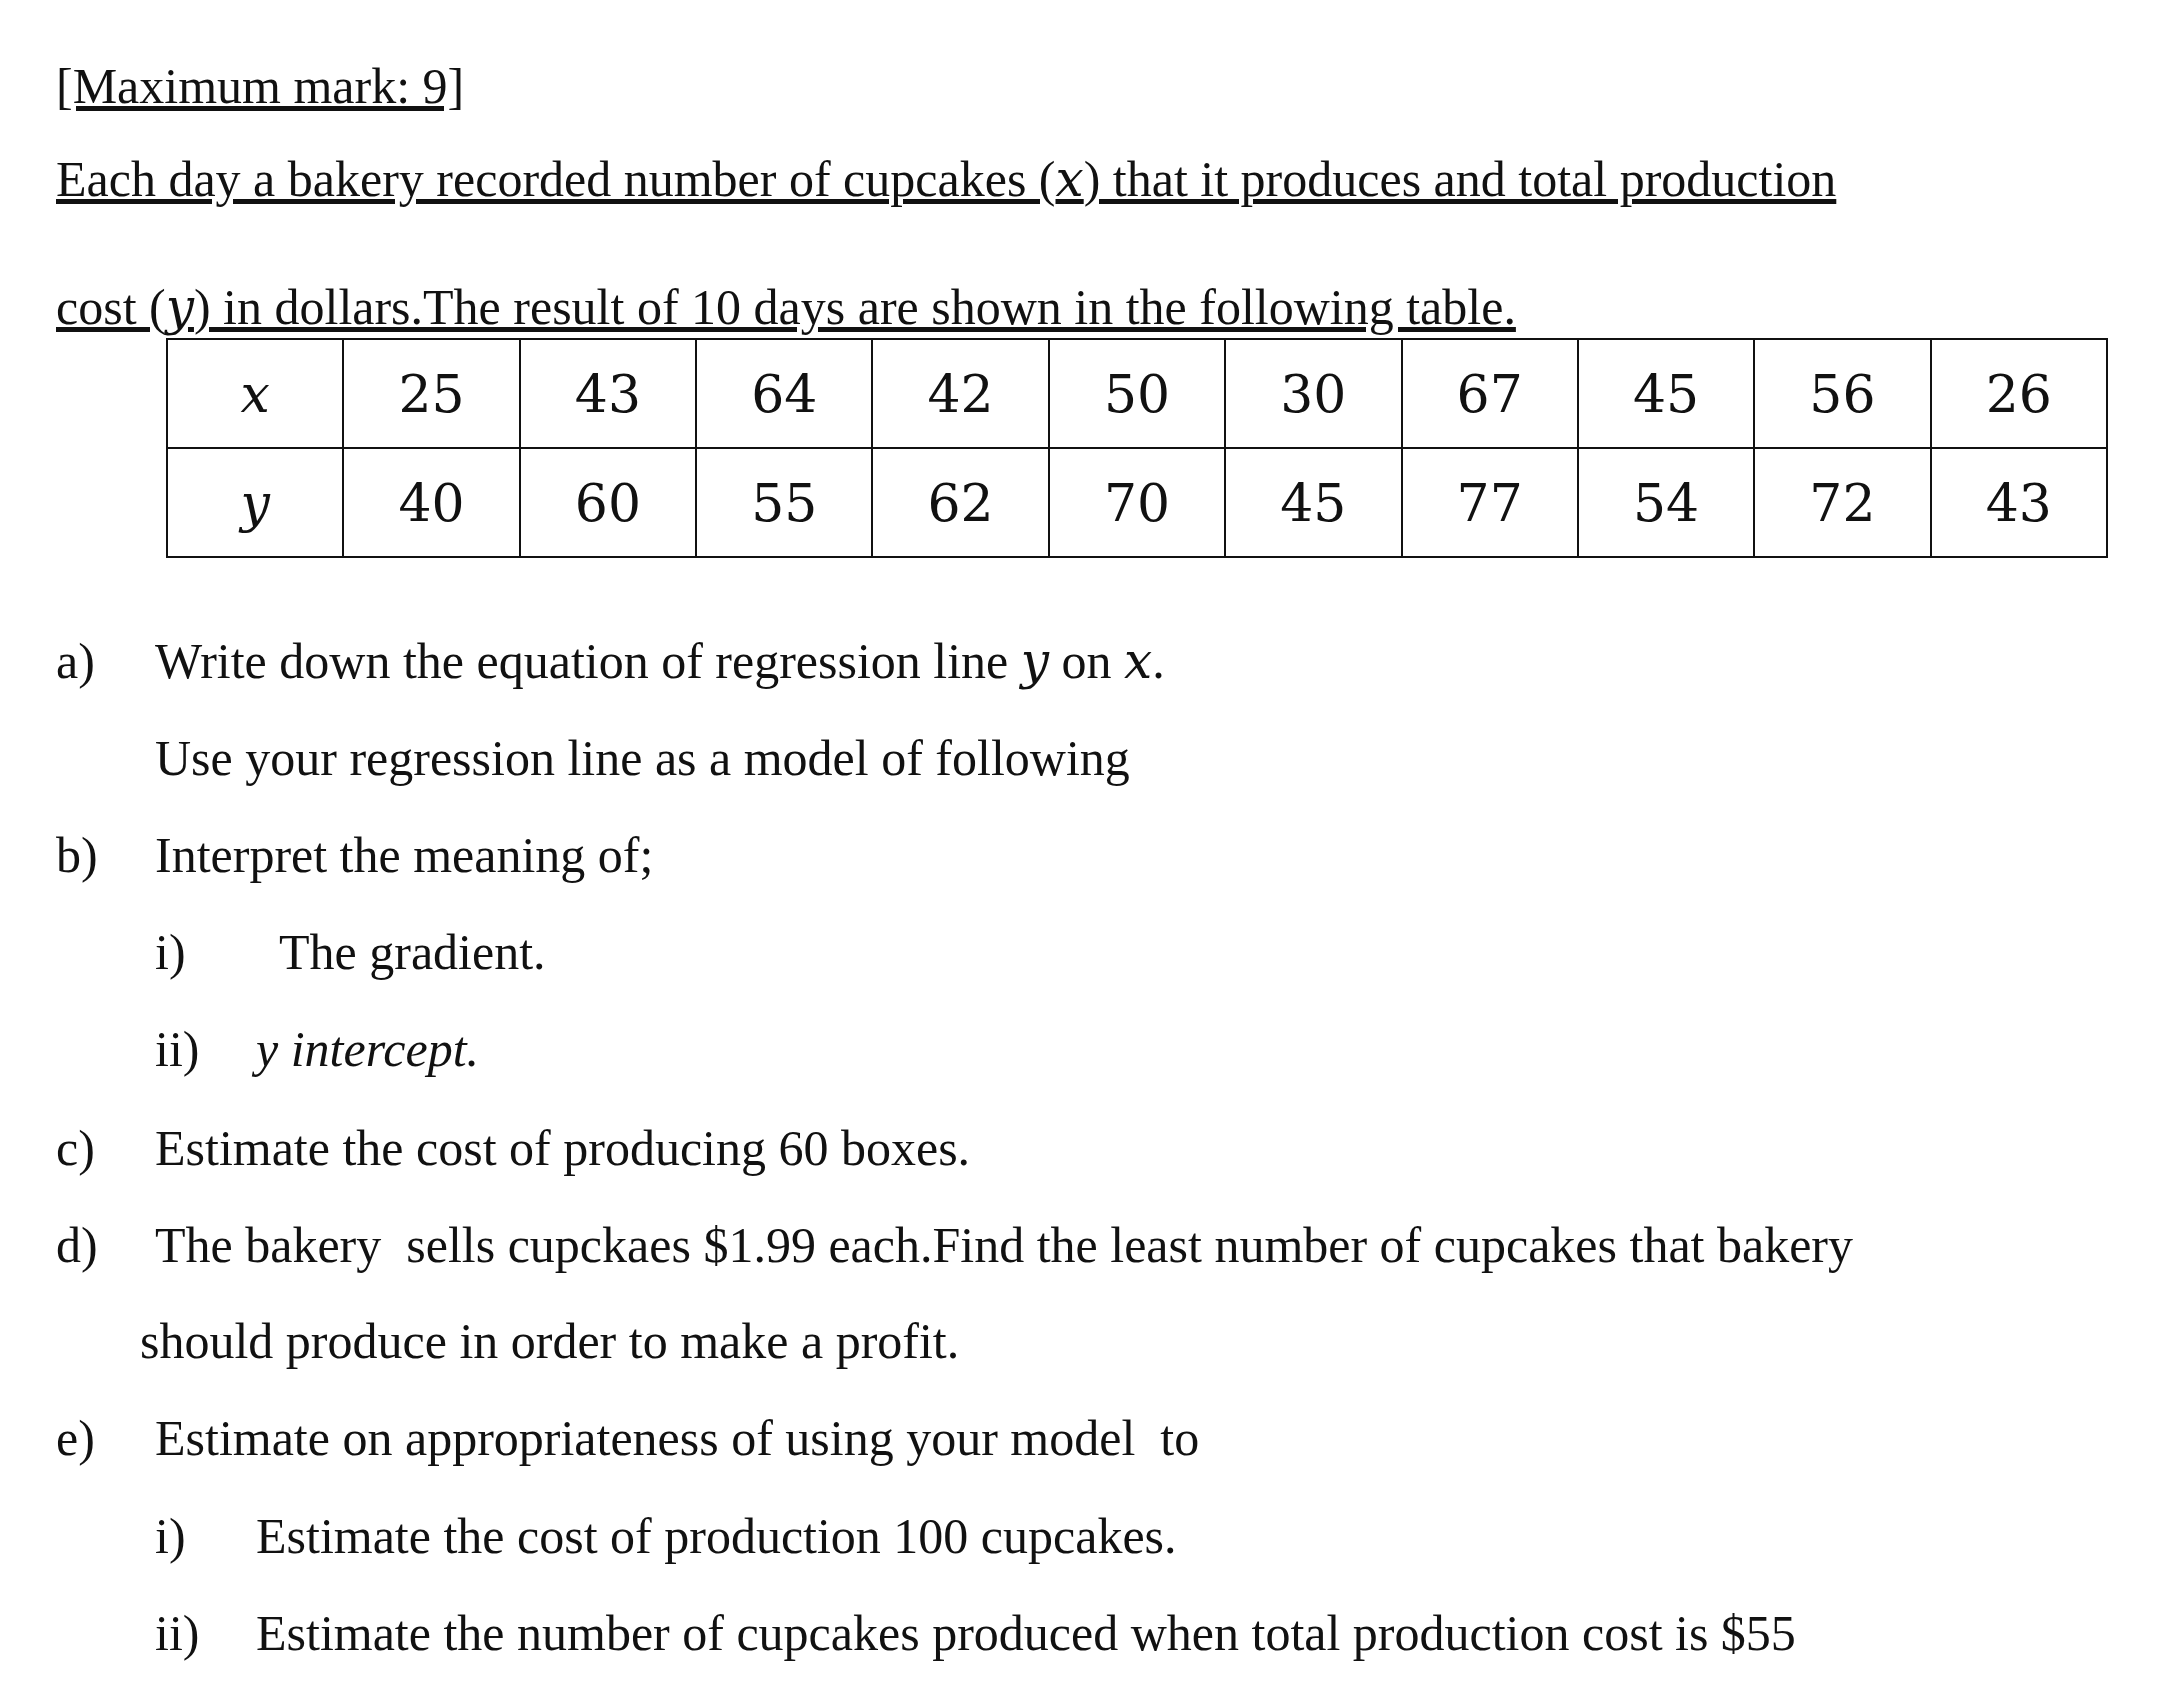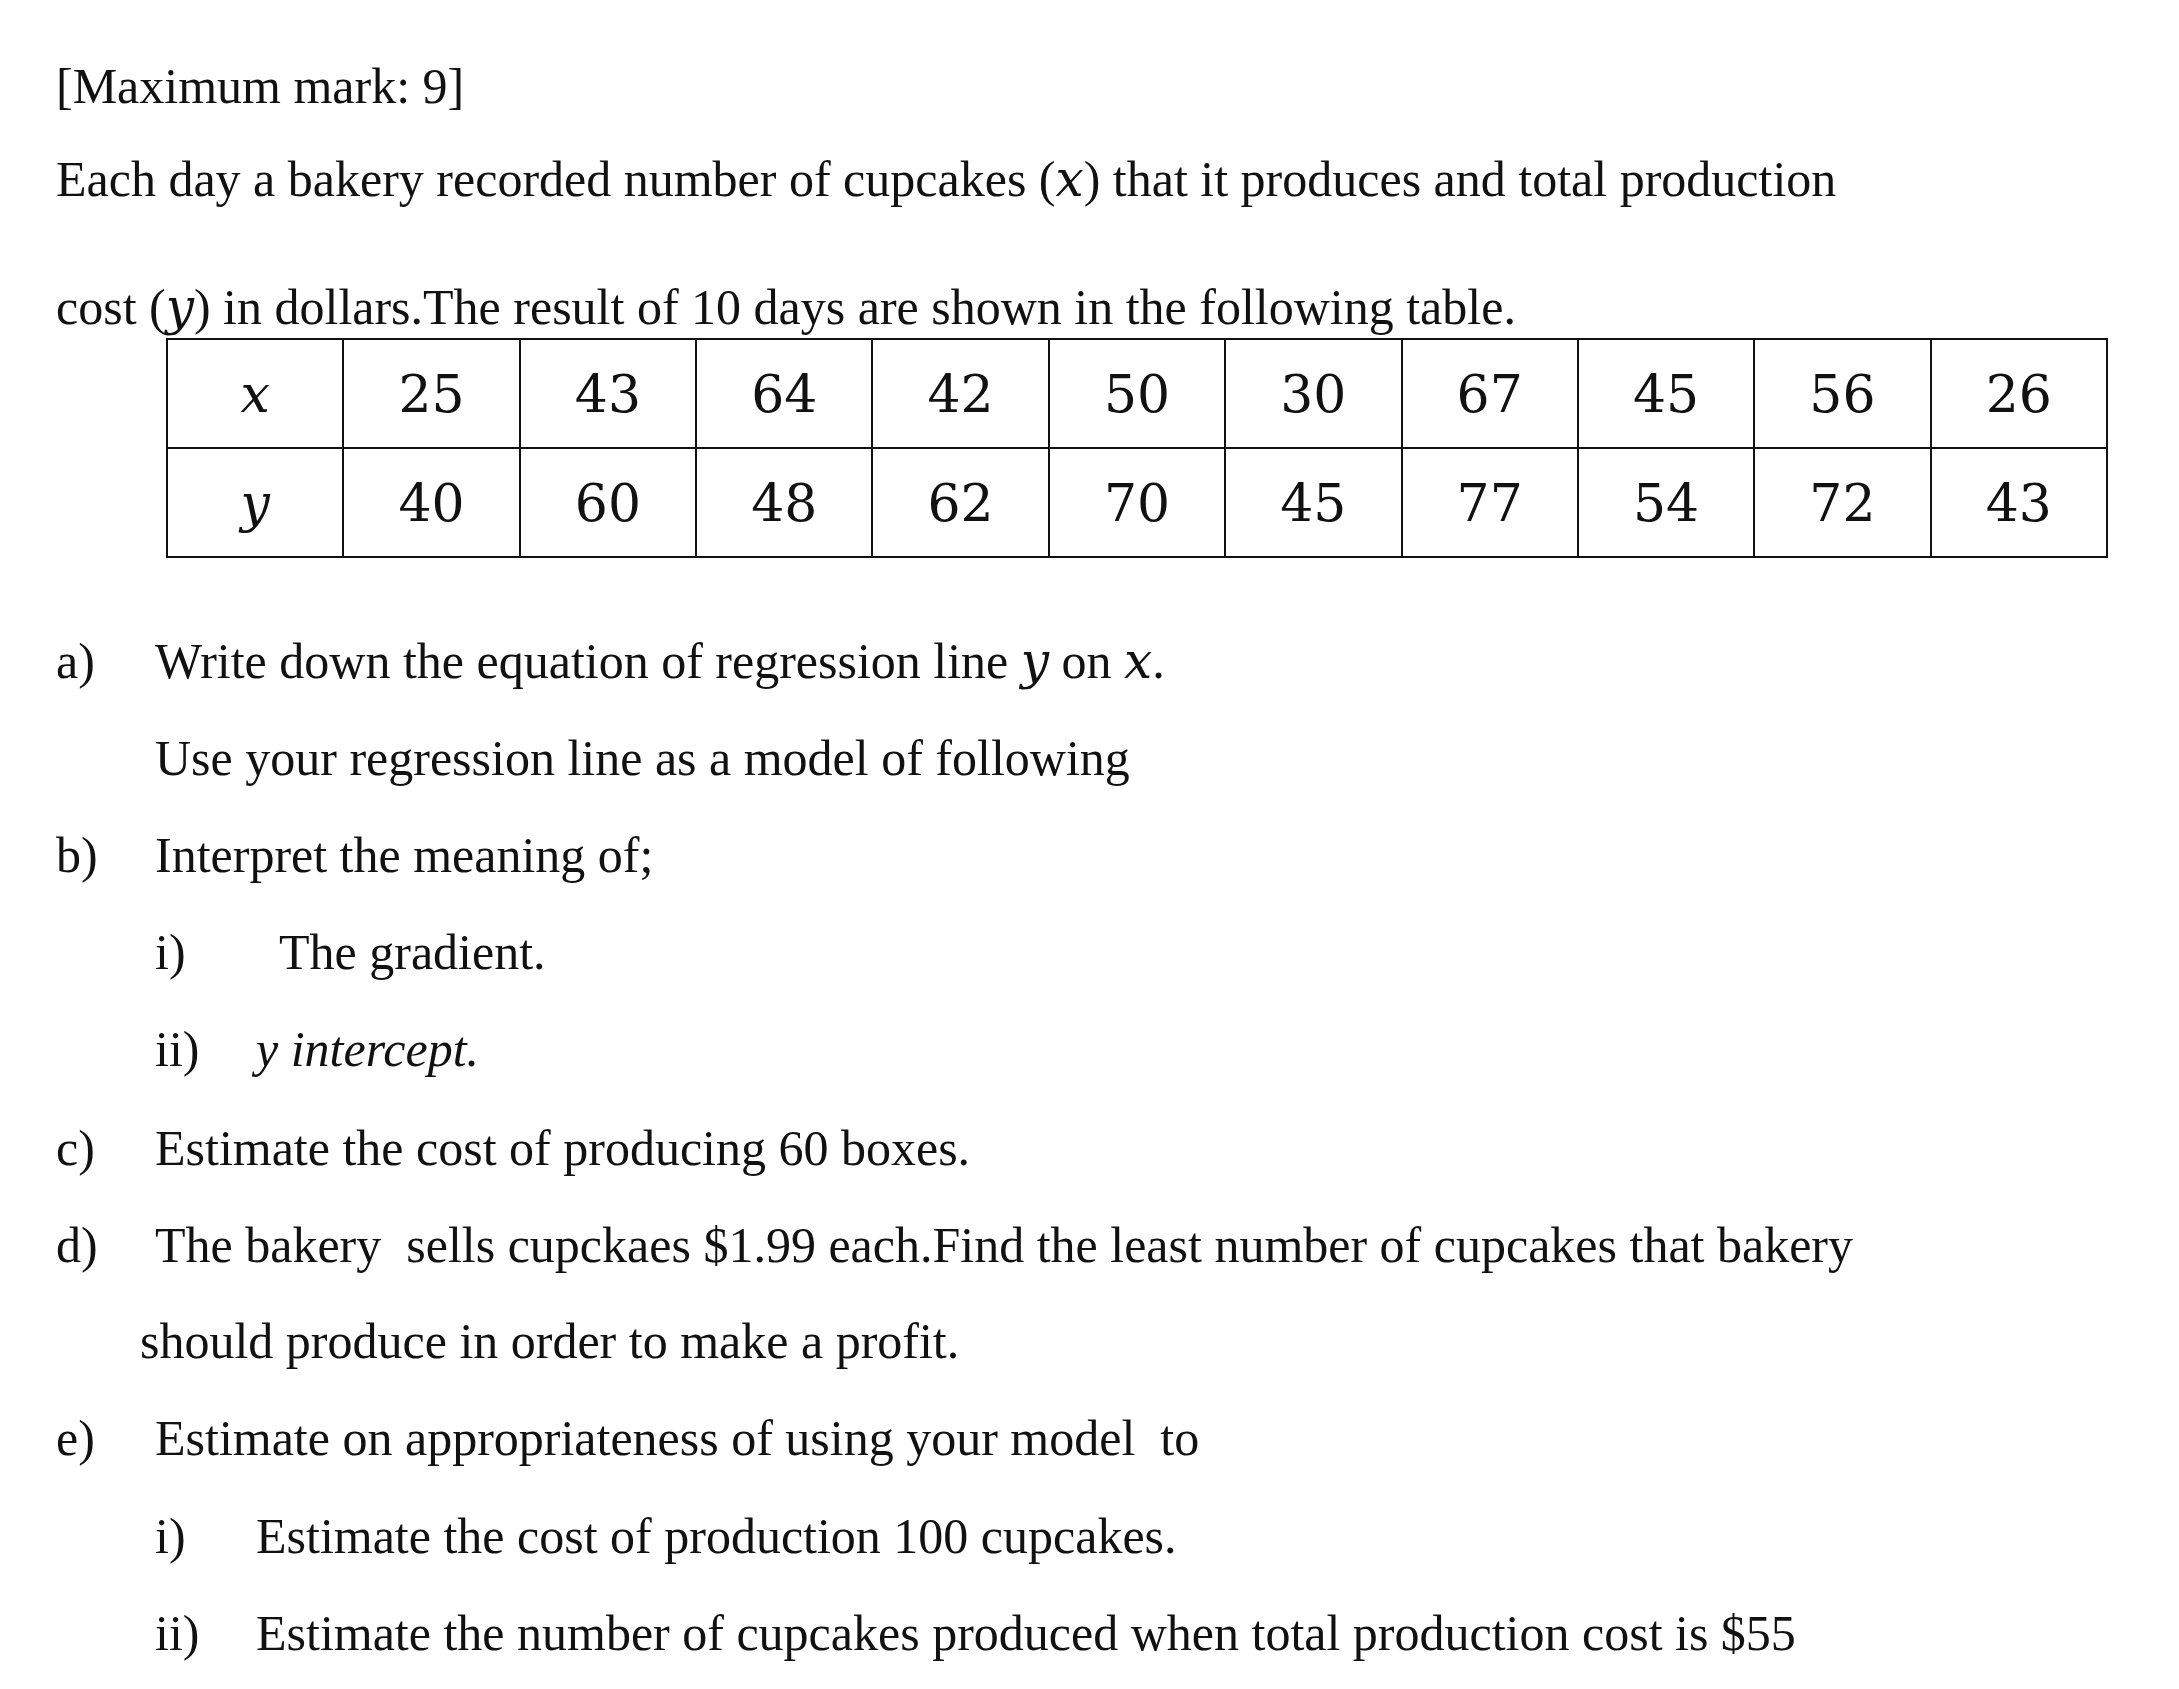--- a/index.html
+++ b/index.html
@@ -1,18 +1,18 @@
 <!DOCTYPE html>
 <html style="font-size:14.8px"><head>
 <meta charset="utf-8">
 <style>
   html, body { margin: 0; padding: 0; background: #ffffff; }
   body { width: 2180px; height: 1690px; position: relative; overflow: hidden;
          font-family: "Liberation Serif", "DejaVu Serif", serif; color: #111; }
-  .line { position: absolute; left: 56px; font-size: 50px; line-height: 59px; white-space: pre; }
+  .line { position: absolute; left: 56px; font-size: 50px; line-height: 59px; white-space: pre; text-decoration: underline; }
   .math { font-style: italic; font-family: "DejaVu Serif", "Liberation Serif", serif; }
   table.data { position: absolute; left: 166px; top: 338px; width: 1942px; height: 220px;
                border-collapse: collapse; table-layout: fixed; }
   table.data td { border: 2.8px solid #111; text-align: center; vertical-align: middle;
                   font-size: 52px; font-family: "DejaVu Serif", "Liberation Serif", serif; }
   table.data td.hdr { font-style: italic; }
   .q { position: absolute; font-size: 50px; line-height: 59px; white-space: pre; }
   .lbl { position: absolute; font-size: 50px; line-height: 59px; }
 </style>
 </head>
@@ -35,21 +35,21 @@
     <td>30</td>
     <td>67</td>
     <td>45</td>
     <td>56</td>
     <td>26</td>
   </tr>
   <tr>
     <td class="hdr">y</td>
     <td>40</td>
     <td>60</td>
-    <td>48</td>
+    <td>55</td>
     <td>62</td>
     <td>70</td>
     <td>45</td>
     <td>77</td>
     <td>54</td>
     <td>72</td>
     <td>43</td>
   </tr>
 </tbody>
   </table>

